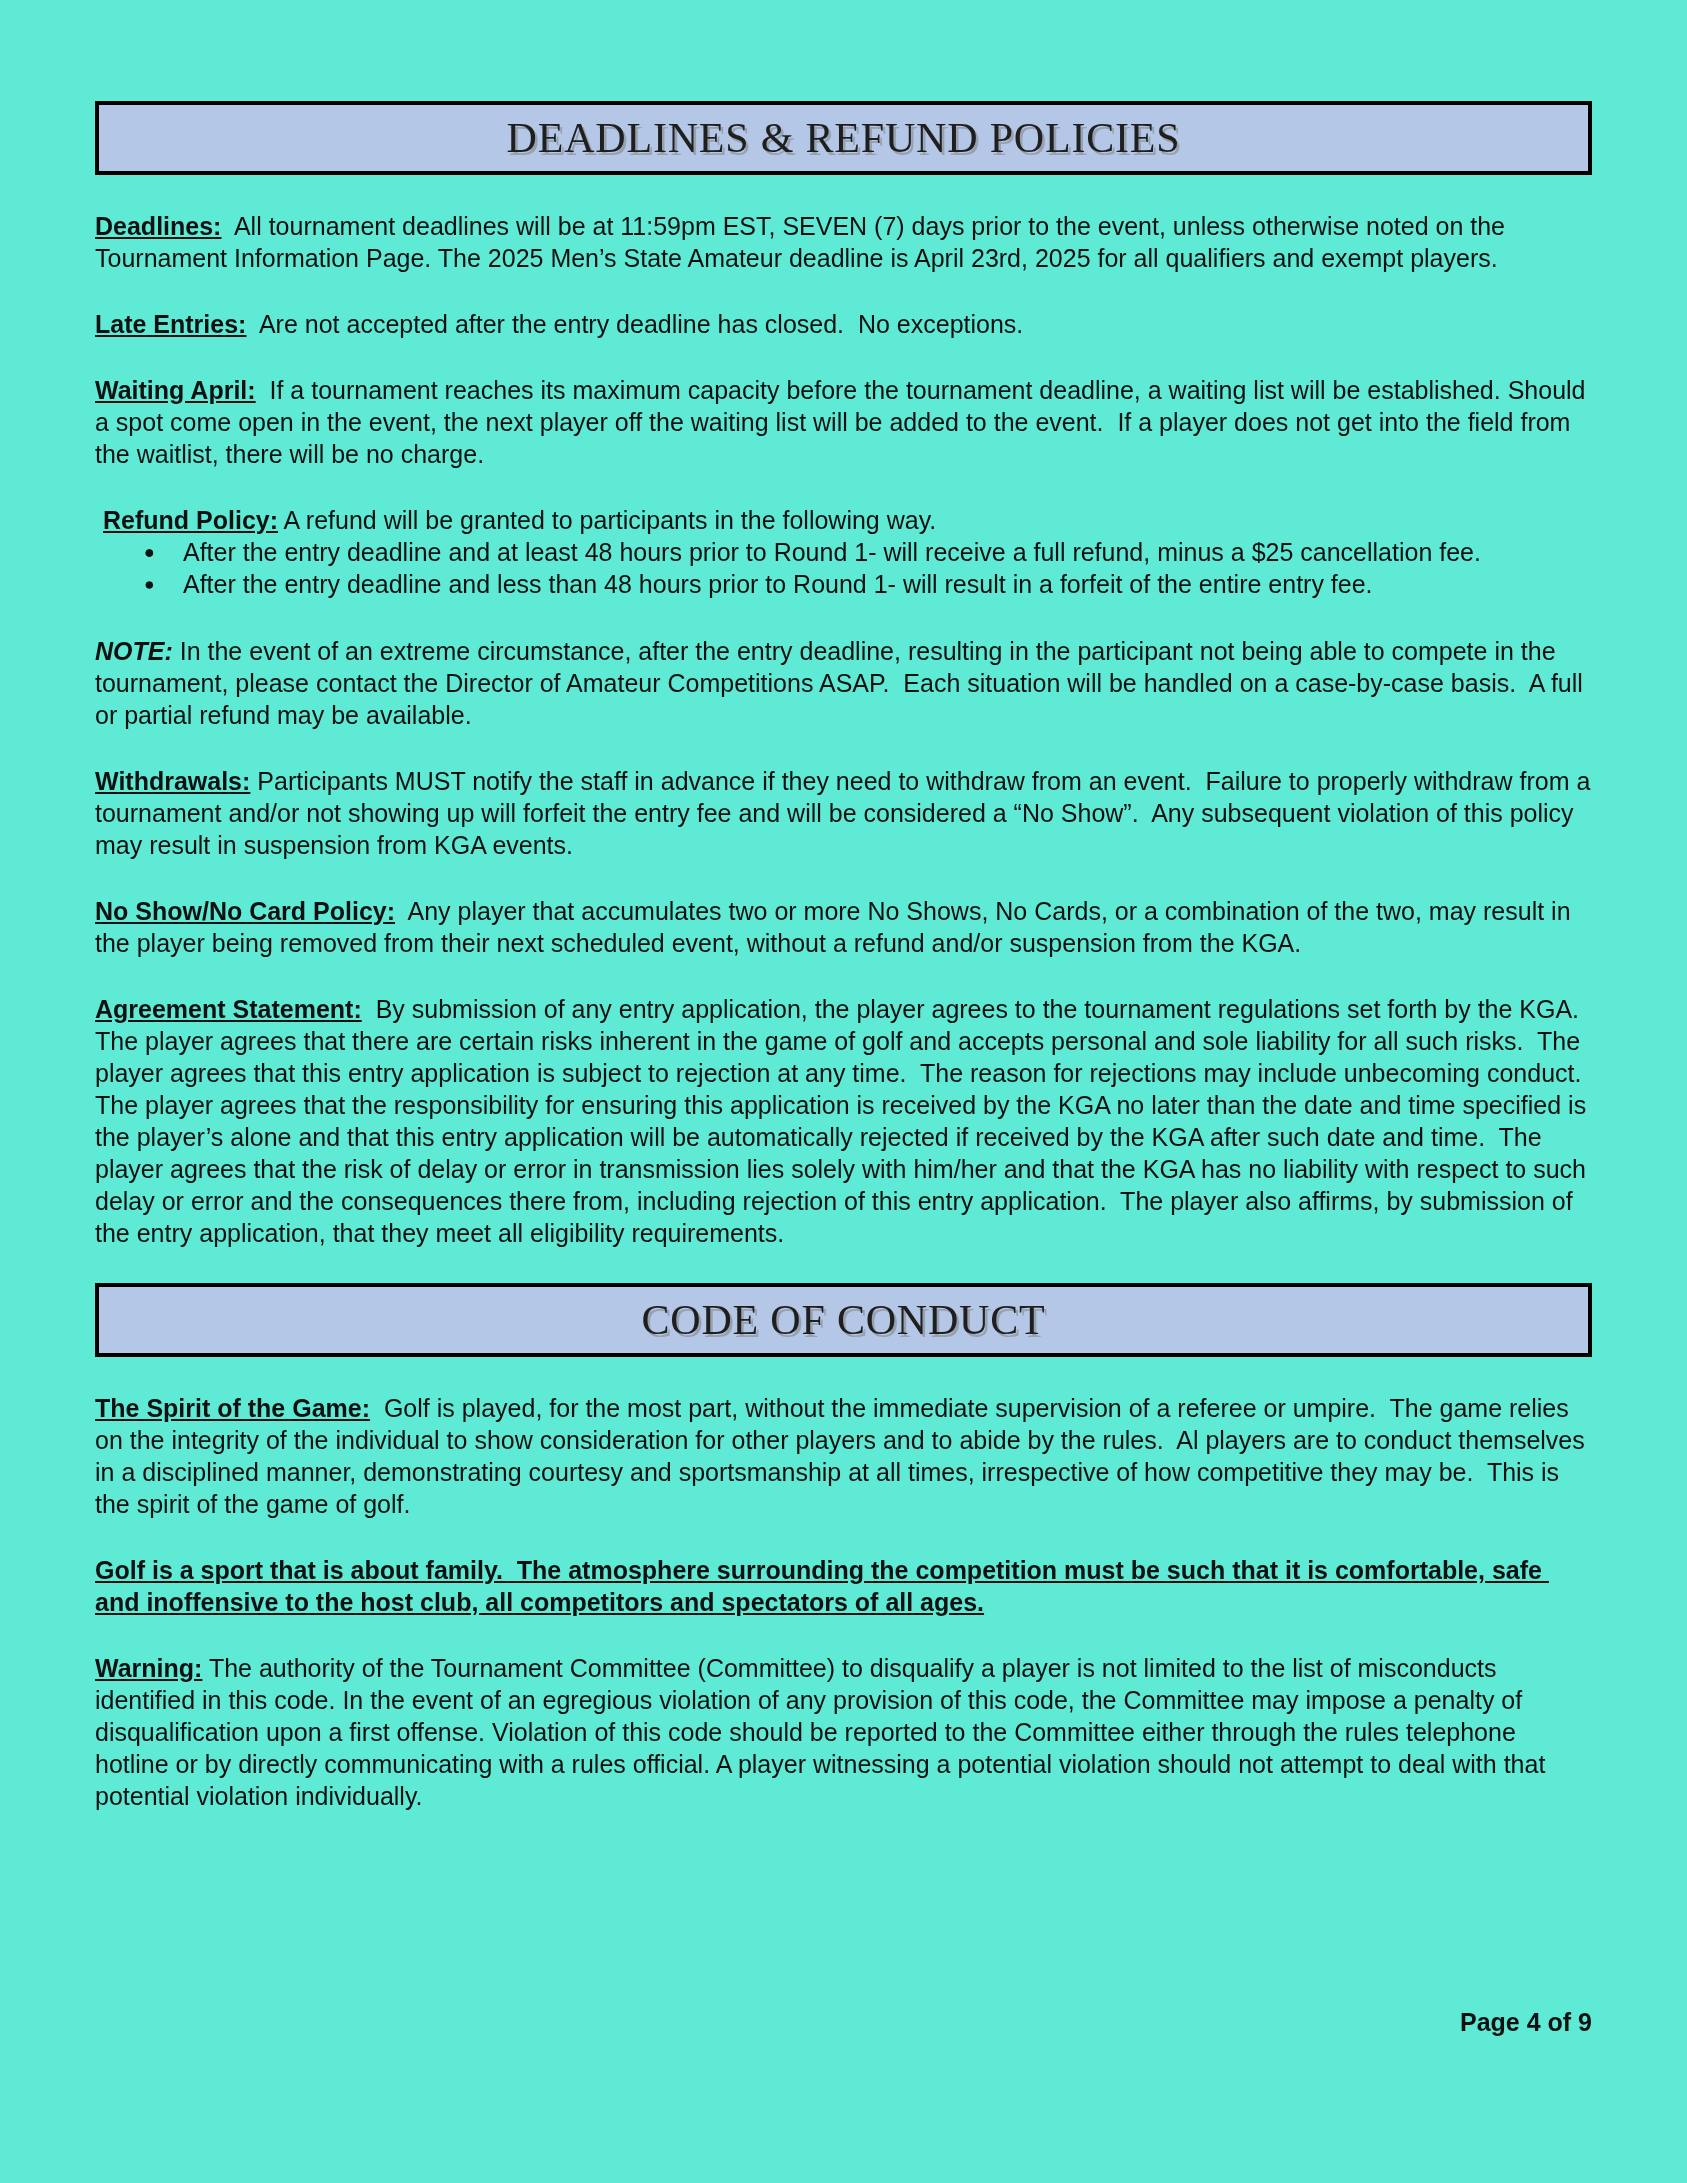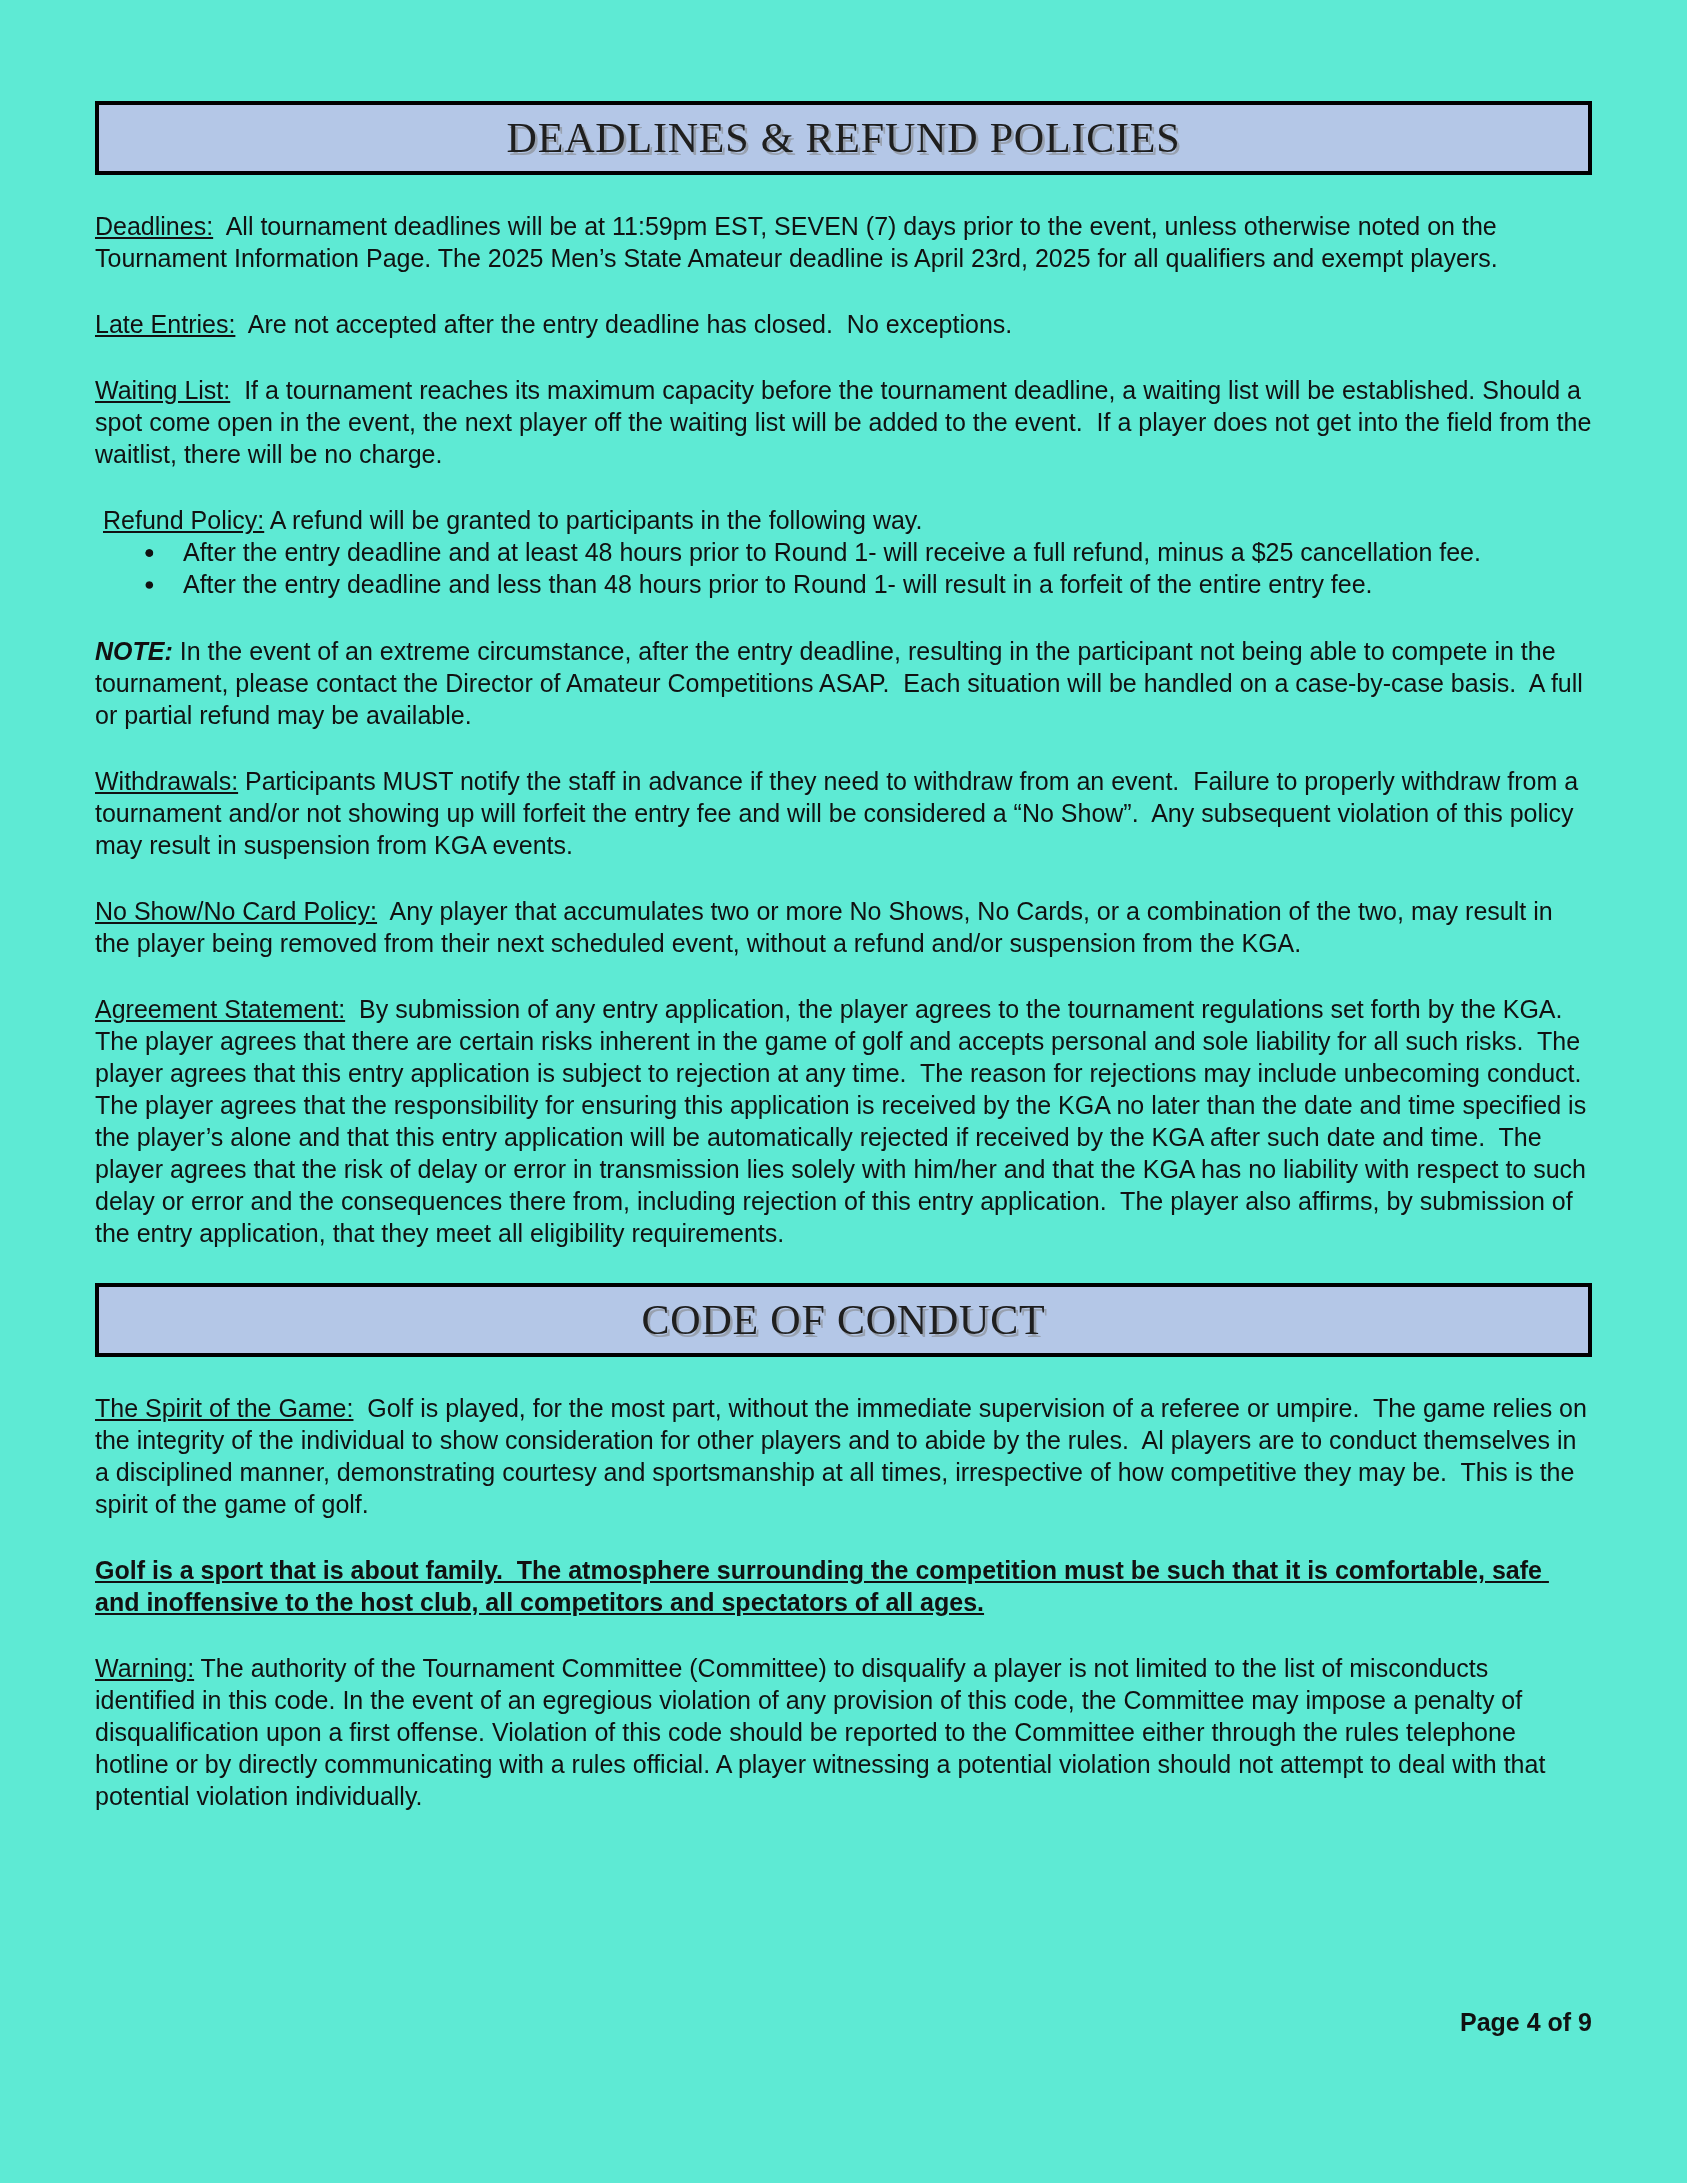--- a/index.html
+++ b/index.html
@@ -34,21 +34,21 @@
     font-family:"Liberation Serif", serif;
     font-size:42px;
     letter-spacing:0.8px;
     color:#1f1f1f;
     text-shadow:2.5px 2.5px 0 rgba(130,130,130,0.55);
     white-space:nowrap;
   }
   p { margin:0 0 34px 0; white-space:pre-wrap; }
   p.first-after-banner { margin-top:35px; }
   p.tight { margin-bottom:0;margin-left:8px; }
-  .label { font-weight:normal; text-decoration:underline; }
+  .label { font-weight:bold; text-decoration:underline; }
   .label-bi { font-weight:bold; font-style:italic; }
   .bold-para { font-weight:bold;text-decoration:underline; }
   ul.bullet-list { list-style:none; margin:0 0 35px 0; padding:0; }
   ul.bullet-list li { position:relative; padding-left:88px; white-space:pre-wrap; line-height:32px; }
   .bullet {
     position:absolute;
     left:49px;
     top:0;
     font-size:17.7px;
     line-height:32px;
@@ -70,21 +70,21 @@
   <div class="content">
 
     <div class="banner" style="background-color: rgb(180, 199, 231);">
         <span class="banner-title">DEADLINES &amp; REFUND POLICIES</span>
       </div>
 
     <p class="first-after-banner"><span class="label">Deadlines:</span><span>  All tournament deadlines will be at 11:59pm EST, SEVEN (7) days prior to the event, unless otherwise noted on the Tournament Information Page. The 2025 Men’s State Amateur deadline is April 23rd, 2025 for all qualifiers and exempt players.</span></p>
 
     <p><span class="label">Late Entries:</span><span>  Are not accepted after the entry deadline has closed.  No exceptions.</span></p>
 
-    <p><span class="label">Waiting List:</span><span>  If a tournament reaches its maximum capacity before the tournament deadline, a waiting list will be established. Should a spot come open in the event, the next player off the waiting list will be added to the event.  If a player does not get into the field from the waitlist, there will be no charge.</span></p>
+    <p><span class="label">Waiting April:</span><span>  If a tournament reaches its maximum capacity before the tournament deadline, a waiting list will be established. Should a spot come open in the event, the next player off the waiting list will be added to the event.  If a player does not get into the field from the waitlist, there will be no charge.</span></p>
 
     <p class="tight"><span class="label">Refund Policy:</span><span> A refund will be granted to participants in the following way.</span></p>
 
     <ul class="bullet-list">
       <li><span class="bullet">●</span></li>
       <li><span class="bullet">●</span><span>After the entry deadline and at least 48 hours prior to Round 1- will receive a full refund, minus a $25 cancellation fee.</span></li>
       <li><span class="bullet">●</span><span>After the entry deadline and less than 48 hours prior to Round 1- will result in a forfeit of the entire entry fee.</span></li>
     </ul>
 
     <p><span class="label-bi">NOTE:</span><span> In the event of an extreme circumstance, after the entry deadline, resulting in the participant not being able to compete in the tournament, please contact the Director of Amateur Competitions ASAP.  Each situation will be handled on a case-by-case basis.  A full or partial refund may be available.</span></p>

